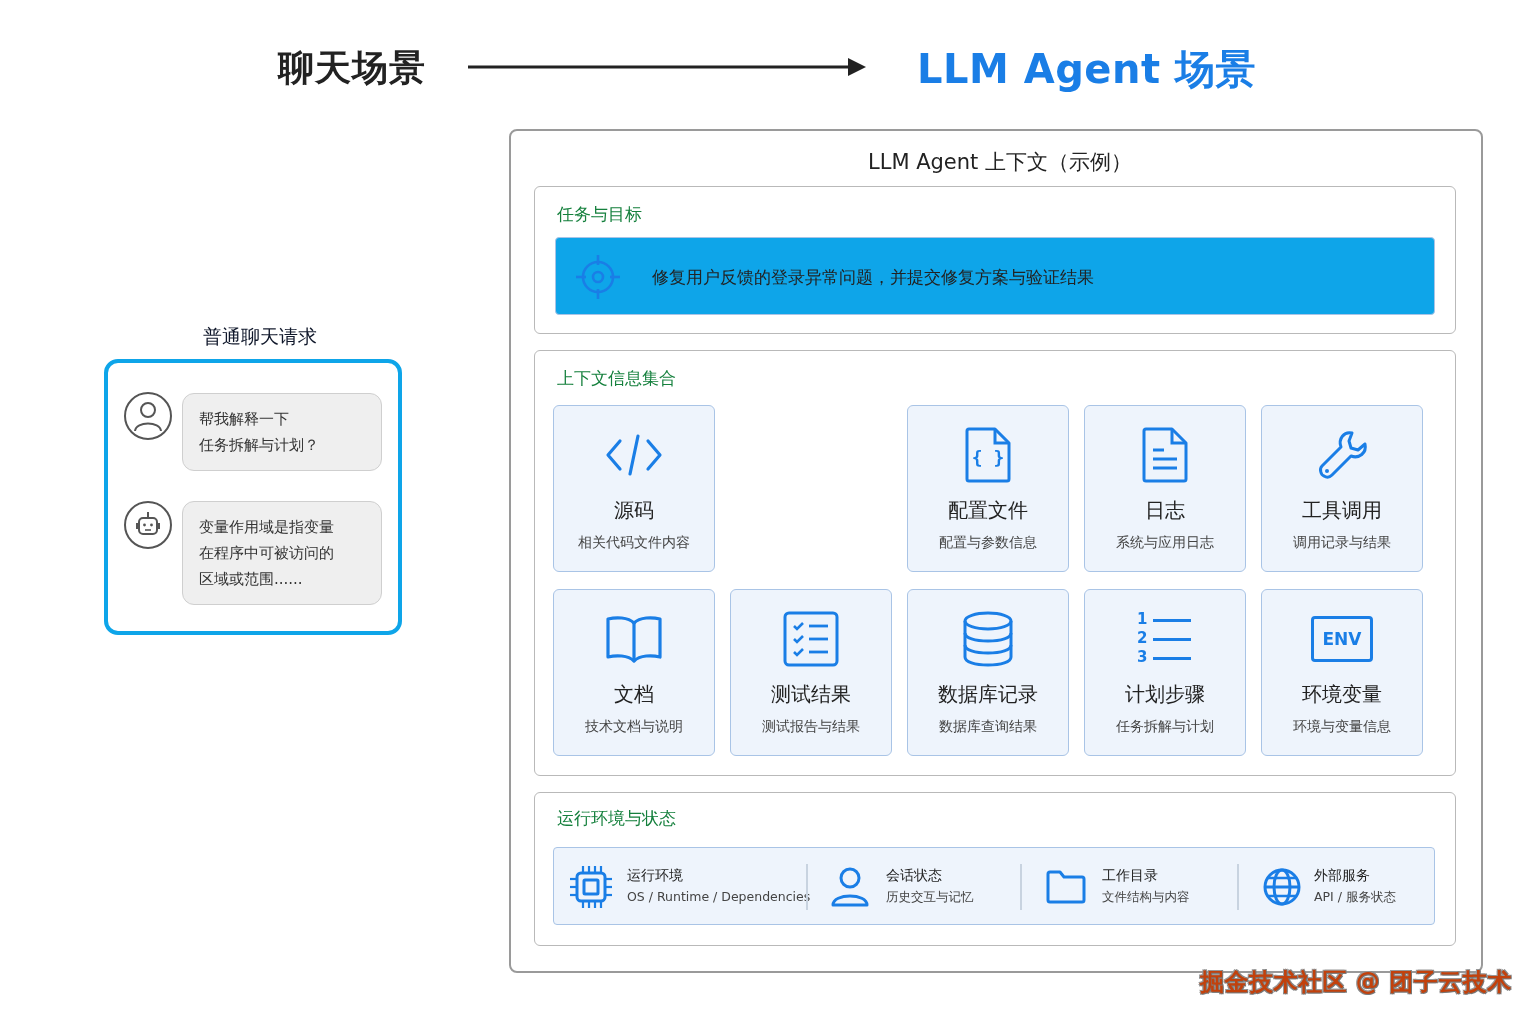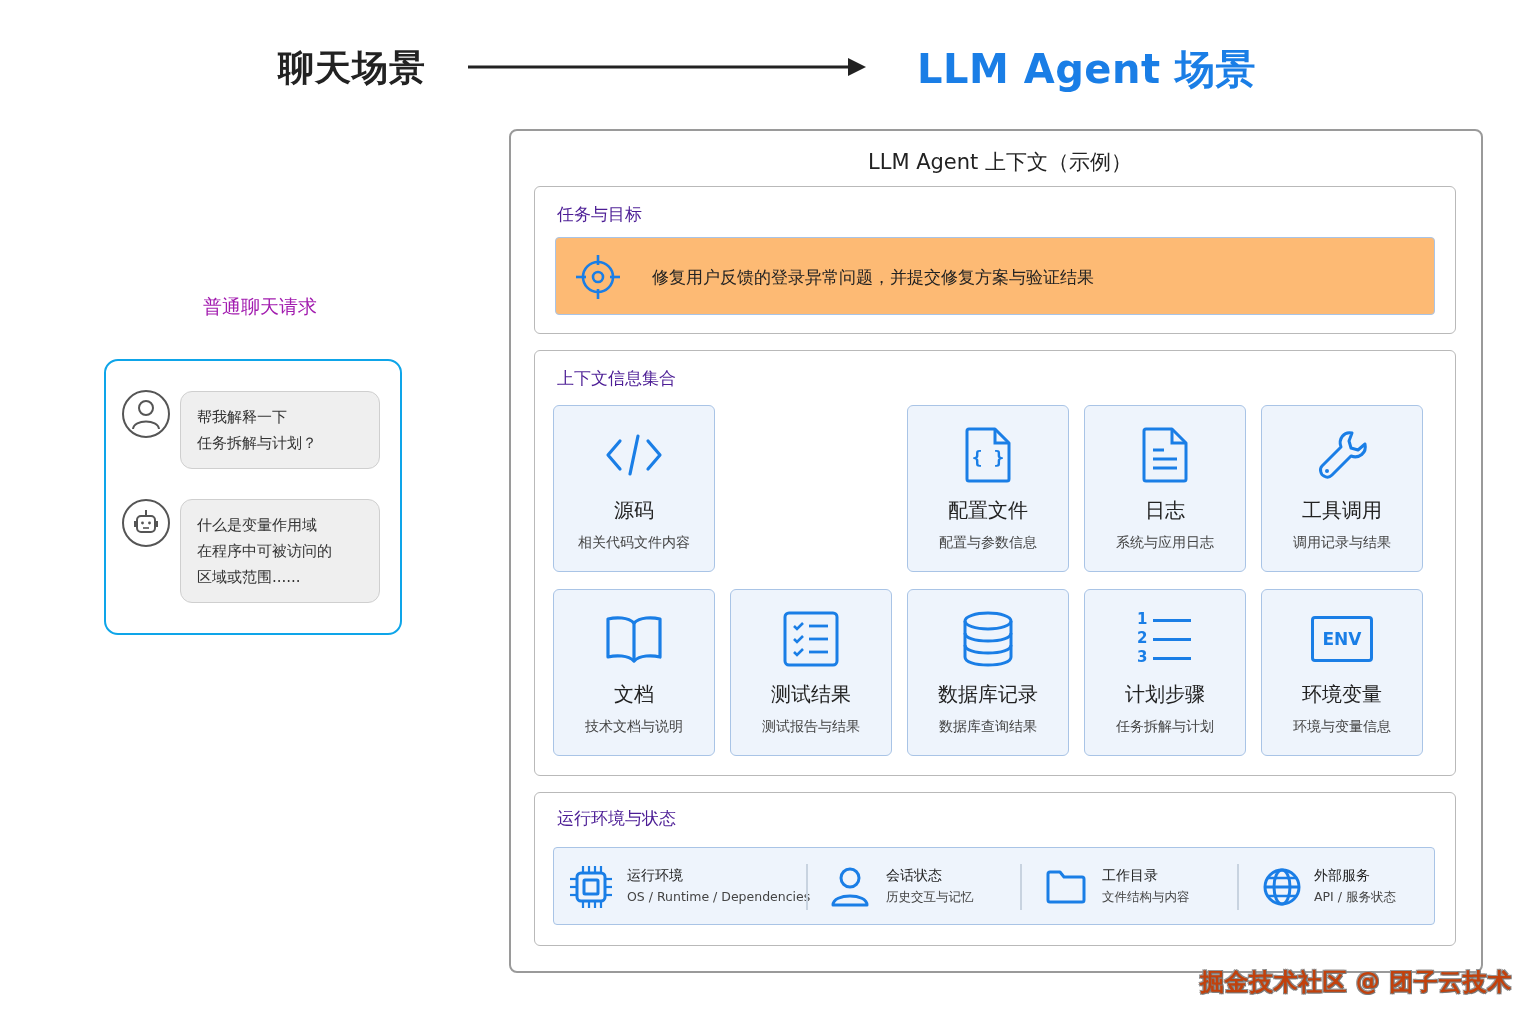--- a/index.html
+++ b/index.html
@@ -3,32 +3,32 @@
 <meta charset="utf-8">
 <style>
   * { box-sizing: border-box; margin: 0; padding: 0; }
   html, body { width: 1536px; height: 1024px; background: #ffffff; overflow: hidden; }
   body { position: relative; font-family: "DejaVu Sans", "Liberation Sans", sans-serif; color: #222; }
 
   .hdr-left { position: absolute; left: 278px; top: 44px; font-size: 36px; font-weight: bold; color: #222; letter-spacing: 1px; }
   .hdr-arrow { position: absolute; left: 468px; top: 58px; width: 400px; height: 18px; }
   .hdr-right { position: absolute; left: 917px; top: 42px; font-size: 40px; font-weight: bold; color: #1a7ee6; letter-spacing: 0.5px; }
 
-  .chat-title { position: absolute; left: 104px; width: 312px; top: 294px; text-align: center; font-size: 19px; color: #a21caf; }
-  .chat-box { position: absolute; left: 104px; top: 359px; width: 298px; height: 276px; border: 2px solid #0ea5e9; border-radius: 14px; background: #fff; }
+  .chat-title { position: absolute; left: 104px; width: 312px; top: 324px; text-align: center; font-size: 19px; color: #0f172a; }
+  .chat-box { position: absolute; left: 104px; top: 359px; width: 298px; height: 276px; border: 4px solid #0ea5e9; border-radius: 14px; background: #fff; }
   .avatar { position: absolute; width: 48px; height: 48px; border: 2px solid #555; border-radius: 50%; display: flex; align-items: center; justify-content: center; }
   .bubble { position: absolute; background: #efefef; border: 1.5px solid #cfcfcf; border-radius: 12px; padding: 12px 16px; font-size: 15px; line-height: 26px; color: #333; }
 
   .agent-panel { position: absolute; left: 509px; top: 129px; width: 974px; height: 844px; border: 2px solid #9a9a9a; border-radius: 8px; background: #fff; }
   .agent-title { position: absolute; left: 0; right: 0; top: 148px; text-align: center; font-size: 21px; color: #222; }
 
   .section { position: absolute; left: 534px; width: 922px; border: 1.5px solid #b9b9b9; border-radius: 6px; background: #fff; }
-  .section-title { position: absolute; left: 22px; font-size: 17px; color: #4c1d95; }
-
-  .goal-box { position: absolute; left: 20px; top: 50px; width: 880px; height: 78px; background: #fdba74; border: 1.5px solid #a9c4e6; border-radius: 4px; }
+  .section-title { position: absolute; left: 22px; font-size: 17px; color: #15803d; }
+
+  .goal-box { position: absolute; left: 20px; top: 50px; width: 880px; height: 78px; background: #0ea5e9; border: 1.5px solid #a9c4e6; border-radius: 4px; }
   .goal-text { position: absolute; left: 96px; top: 28px; font-size: 17px; color: #222; }
 
   .card { position: absolute; width: 162px; height: 167px; background: #eef4fc; border: 1.5px solid #a9c4e6; border-radius: 6px; text-align: center; }
   .card .icon { position: absolute; left: 0; right: 0; top: 18px; height: 62px; display: flex; justify-content: center; align-items: center; }
   .card .title { position: absolute; left: 0; right: 0; top: 91px; font-size: 20px; color: #222; }
   .card .desc { position: absolute; left: 0; right: 0; top: 128px; font-size: 14px; color: #444; }
 
   .runtime-box { position: absolute; left: 18px; top: 54px; width: 882px; height: 78px; background: #eef4fc; border: 1.5px solid #a9c4e6; border-radius: 4px; }
   .rt-item { position: absolute; top: 0; height: 78px; }
   .rt-item .icon { position: absolute; top: 15px; width: 48px; height: 48px; display: flex; align-items: center; justify-content: center; }
@@ -66,21 +66,21 @@
       <line x1="15" y1="2" x2="15" y2="8" stroke="#555" stroke-width="2"></line>
       <rect x="6" y="8" width="18" height="16" rx="4" fill="none" stroke="#555" stroke-width="2"></rect>
       <rect x="3" y="13" width="3" height="6" fill="#555"></rect>
       <rect x="24" y="13" width="3" height="6" fill="#555"></rect>
       <circle cx="11.5" cy="15" r="1.4" fill="#555"></circle>
       <circle cx="18.5" cy="15" r="1.4" fill="#555"></circle>
       <line x1="12" y1="20" x2="18" y2="20" stroke="#555" stroke-width="1.6"></line>
     </svg>
   </div>
   <div class="bubble" style="left:74px; top:138px; width:200px; height:104px;">
-    <div>什么是变量作用域</div>
+    <div>变量作用域是指变量</div>
     <div>在程序中可被访问的</div>
     <div>区域或范围......</div>
   </div>
 </div>
 
 <div class="agent-panel"></div>
 <div class="agent-title" style="left:513px; width:974px;">LLM Agent 上下文（示例）</div>
 
 <div class="section" style="top:186px; height:148px;">
   <div class="section-title" style="top:16px;">任务与目标</div>

